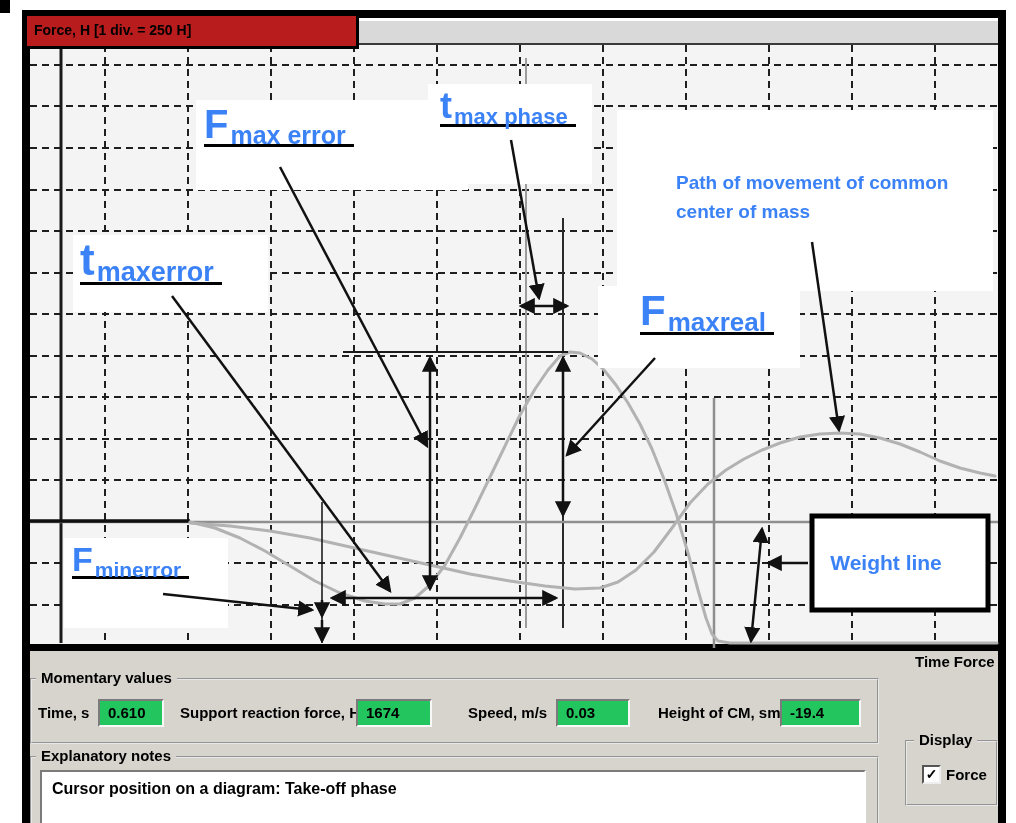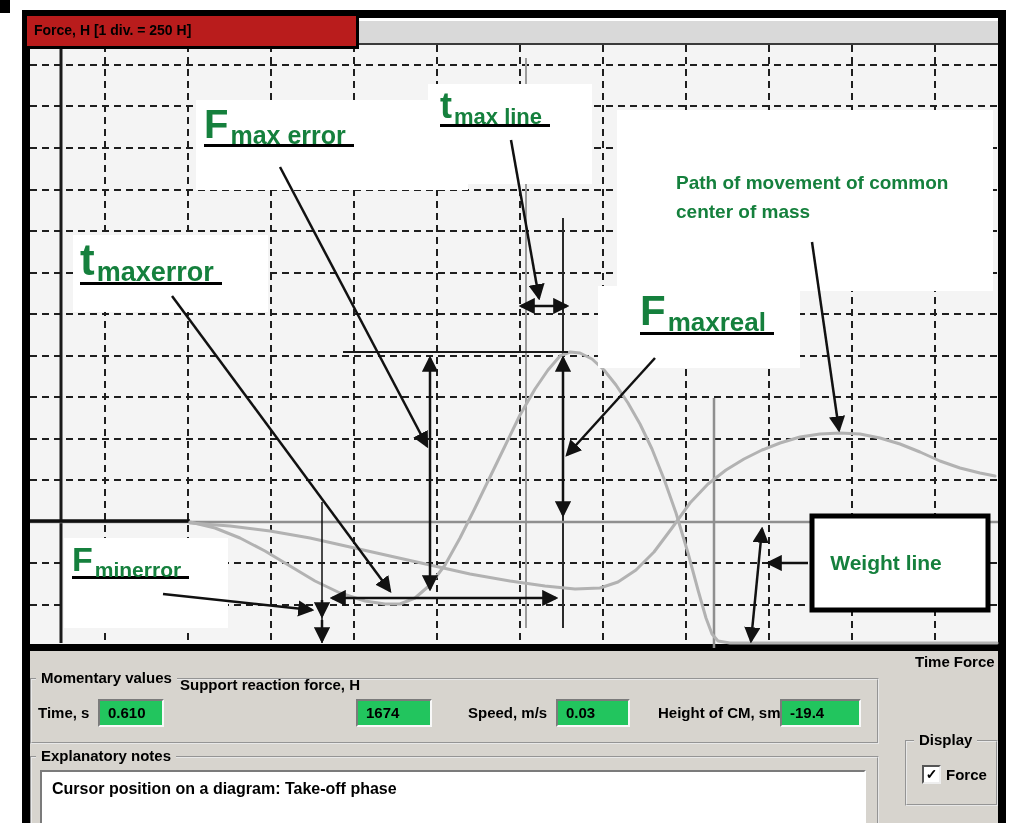--- a/index.html
+++ b/index.html
@@ -25,21 +25,21 @@
     font-size:15px;font-weight:600;line-height:24px;padding-left:8px;}
   #notes-area{position:absolute;background:#fff;
     border-top:2px solid #7b7b7b;border-left:2px solid #7b7b7b;
     border-bottom:2px solid #fff;border-right:2px solid #fff;
     font-size:16px;font-weight:700;padding:8px 0 0 10px;}
   #axis-legend{position:absolute;font-size:15px;font-weight:700;display:flex;gap:4px;}
   #checkbox{position:absolute;width:15px;height:15px;background:#fff;
     border-top:2px solid #555;border-left:2px solid #555;border-bottom:2px solid #eee;border-right:2px solid #eee;
     font-size:14px;font-weight:900;line-height:14px;text-align:center;}
   
-  .ann{position:absolute;white-space:nowrap;z-index:6;color:#15803d;}
+  .ann{position:absolute;white-space:nowrap;z-index:6;color:#3b82f6;}
   .u{display:inline-block;border-bottom:3px solid #000;padding-right:8px;line-height:1;}
   .sub{position:relative;top:6px;margin-left:2px;font-weight:700;}
   .big{font-weight:700;}
   #lbl-path{font-size:19px;font-weight:700;line-height:1.55;}
   #lbl-weight{left:810px;top:514px;width:152px;height:98px;display:flex;align-items:center;justify-content:center;
     font-size:21px;font-weight:700;}
   svg{position:absolute;left:0;top:0;z-index:4;pointer-events:none;}
 </style>
 </head>
 <body>
@@ -56,21 +56,21 @@
   <div class="abs frame" style="left:22px;top:644px;width:984px;height:7px;"></div>
 
   <div class="abs" id="panel"></div>
 
   <div class="groupbox" style="left:30px;top:678px;width:845px;height:62px;"></div>
   <div class="grouplabel" style="left:36px;top:669px;">Momentary values</div>
 
   <div class="fieldlabel" style="left:38px;top:704px;">Time, s</div>
   <div class="fieldbox" style="left:98px;top:699px;width:54px;">0.610</div>
 
-  <div class="fieldlabel" style="left:180px;top:676px;">Support reaction force, H</div>
+  <div class="fieldlabel" style="left:180px;top:704px;">Support reaction force, H</div>
   <div class="fieldbox" style="left:356px;top:699px;width:64px;">1674</div>
 
   <div class="fieldlabel" style="left:468px;top:704px;">Speed, m/s</div>
   <div class="fieldbox" style="left:556px;top:699px;width:62px;">0.03</div>
 
   <div class="fieldlabel" style="left:658px;top:704px;">Height of CM, sm</div>
   <div class="fieldbox" style="left:780px;top:699px;width:69px;">-19.4</div>
 
   <div class="groupbox" style="left:30px;top:756px;width:845px;height:70px;"></div>
   <div class="grouplabel" style="left:36px;top:747px;">Explanatory notes</div>
@@ -160,21 +160,21 @@
     <line x1="163" y1="594" x2="312" y2="610" stroke="#111" stroke-width="2.5" marker-end="url(#ah)"></line>
     <line x1="812" y1="242" x2="839" y2="430" stroke="#111" stroke-width="2.5" marker-end="url(#ah)"></line>
   </svg>
 
   <div class="abs" id="chart-title-box" style="z-index:6;">Force, H [1 div. = 250 H]</div>
 
   <div class="ann" style="left:204px;top:104px;">
     <span class="u"><span class="big" style="font-size:40px;">F</span><span class="sub" style="font-size:25px;">max error</span></span>
   </div>
   <div class="ann" style="left:440px;top:88px;">
-    <span class="u"><span class="big" style="font-size:36px;">t</span><span class="sub" style="font-size:22px;">max line</span></span>
+    <span class="u"><span class="big" style="font-size:36px;">t</span><span class="sub" style="font-size:22px;">max phase</span></span>
   </div>
   <div class="ann" style="left:80px;top:238px;">
     <span class="u"><span class="big" style="font-size:44px;">t</span><span class="sub" style="font-size:27px;">maxerror</span></span>
   </div>
   <div class="ann" style="left:640px;top:290px;">
     <span class="u"><span class="big" style="font-size:42px;">F</span><span class="sub" style="font-size:26px;">maxreal</span></span>
   </div>
   <div class="ann" id="lbl-path" style="left:676px;top:168px;">
     <div>Path of movement of common</div>
     <div>center of mass</div>

